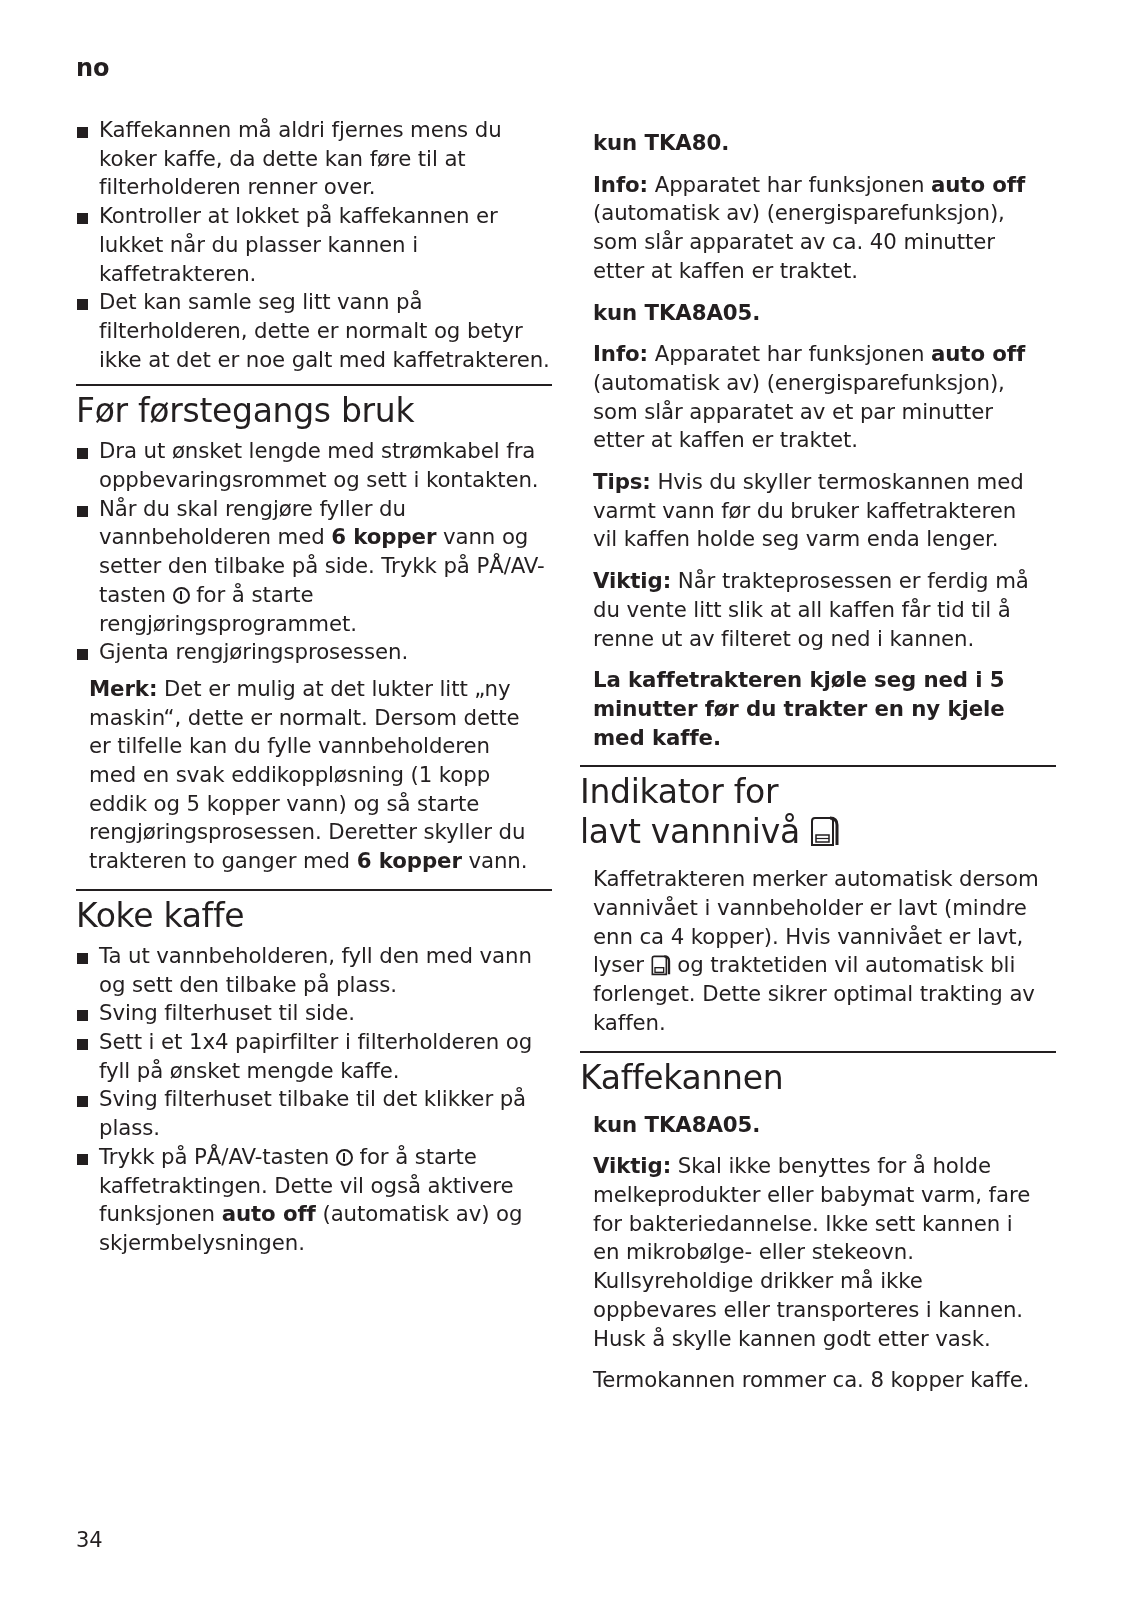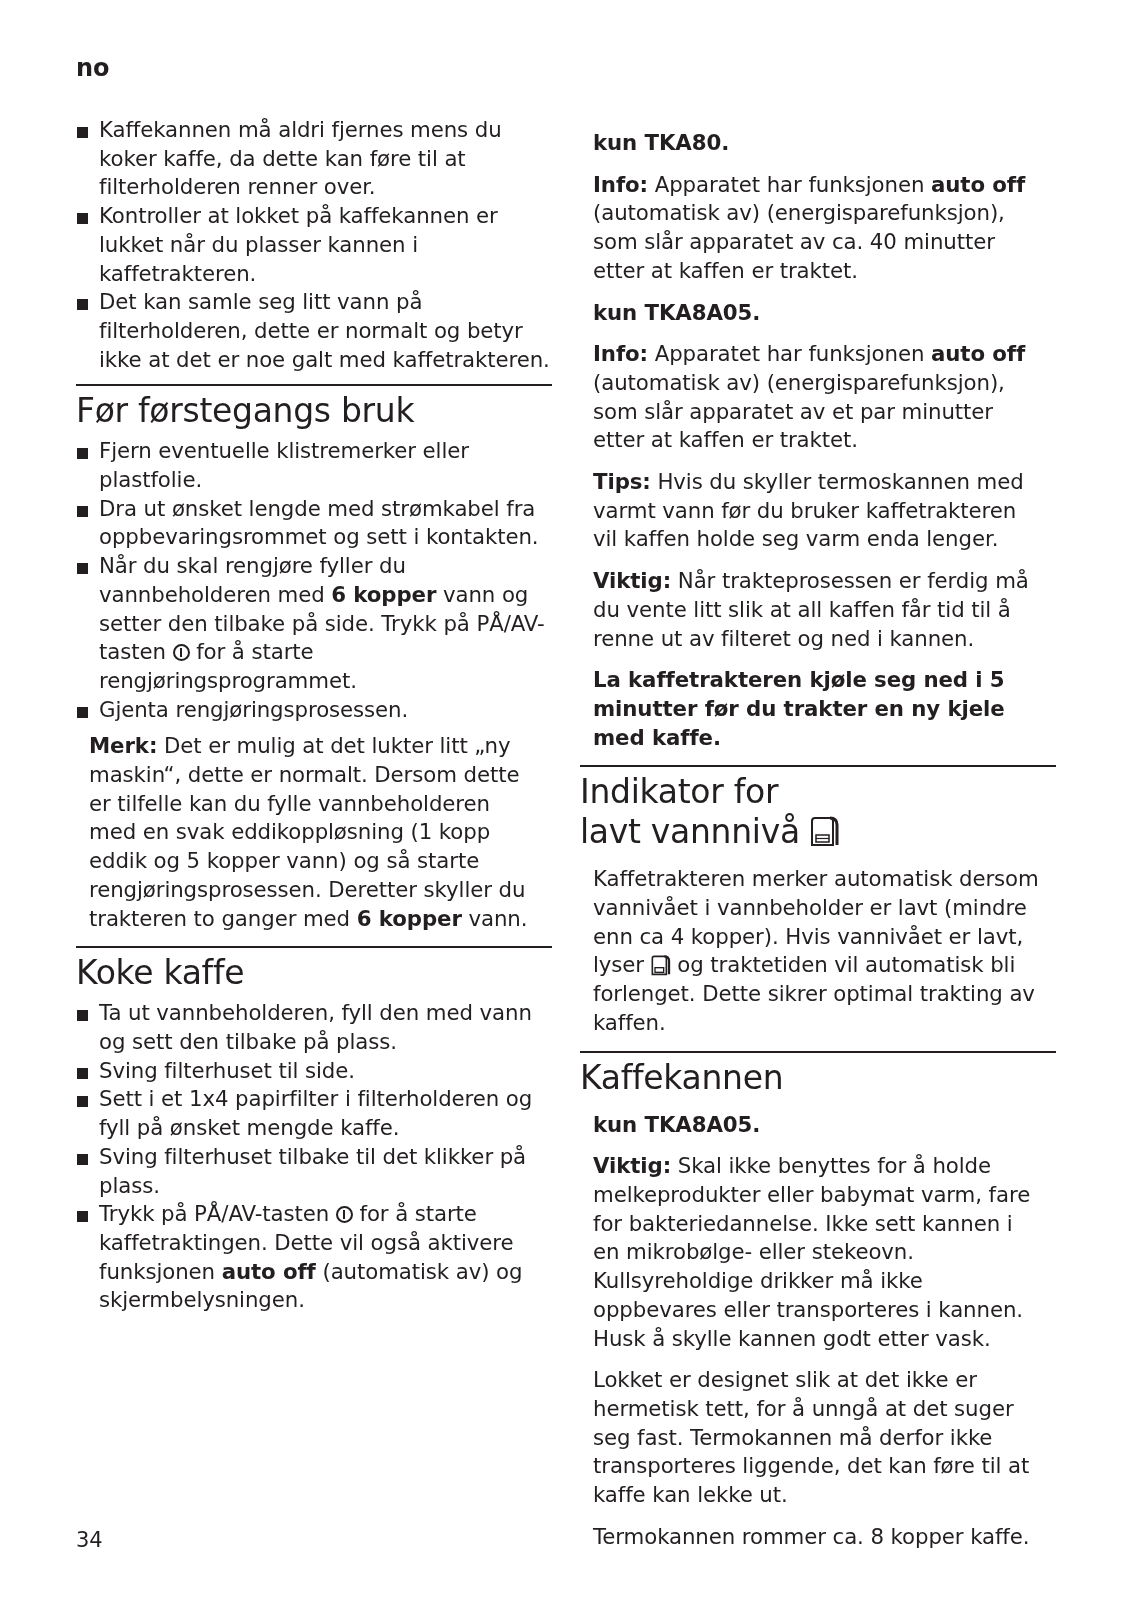--- a/index.html
+++ b/index.html
@@ -40,21 +40,21 @@
 <div class="col col-left txt">
   <ul class="bullets">
     <li><span class="sq"></span><span>Kaffekannen må aldri fjernes mens du koker kaffe, da dette kan føre til at filterholderen renner over.</span></li>
     <li><span class="sq"></span><span>Kontroller at lokket på kaffekannen er lukket når du plasser kannen i kaffetrakteren.</span></li>
     <li><span class="sq"></span><span>Det kan samle seg litt vann på filterholderen, dette er normalt og betyr ikke at det er noe galt med kaffetrakteren.</span></li>
   </ul>
 
   <div class="rule"></div>
   <h2>Før førstegangs bruk</h2>
   <ul class="bullets">
-    <li><span class="sq"></span><span>Fjern eventuelle klistremerker eller plastfolie.</span></li>
+    <li><span class="sq"></span></li>
     <li><span class="sq"></span><span>Dra ut ønsket lengde med strømkabel fra oppbevaringsrommet og sett i kontakten.</span></li>
     <li><span class="sq"></span><span>Når du skal rengjøre fyller du vannbeholderen med </span><b>6 kopper</b><span> vann og setter den tilbake på side. Trykk på PÅ/AV-tasten </span><span class="power-icon"></span><span> for å starte rengjøringsprogrammet.</span></li>
     <li><span class="sq"></span><span>Gjenta rengjøringsprosessen.</span></li>
   </ul>
   <p class="gap"><b>Merk:</b><span> Det er mulig at det lukter litt „ny maskin“, dette er normalt. Dersom dette er tilfelle kan du fylle vannbeholderen med en svak eddikoppløsning (1 kopp eddik og 5 kopper vann) og så starte rengjøringsprosessen. Deretter skyller du trakteren to ganger med </span><b>6 kopper</b><span> vann.</span></p>
 
   <div class="rule"></div>
   <h2>Koke kaffe</h2>
   <ul class="bullets">
     <li><span class="sq"></span><span>Ta ut vannbeholderen, fyll den med vann og sett den tilbake på plass.</span></li>
@@ -90,17 +90,16 @@
   <p><span>Kaffetrakteren merker automatisk dersom vannivået i vannbeholder er lavt (mindre enn ca 4 kopper). Hvis vannivået er lavt, lyser </span><svg class="tank-icon" width="20" height="22" viewBox="0 0 30 32">
       <path d="M2 30 V6 Q2 3 5 3 H20 Q23 3 23 6 V30 Z" fill="#fff" stroke="#231f20" stroke-width="2.4"></path>
       <rect x="6" y="20" width="13" height="7" fill="#fff" stroke="#231f20" stroke-width="2"></rect>
       <path d="M20 3 Q27 3 27 10 V30" fill="none" stroke="#231f20" stroke-width="3.5"></path>
     </svg><span> og traktetiden vil automatisk bli forlenget. Dette sikrer optimal trakting av kaffen.</span></p>
 
   <div class="rule"></div>
   <h2>Kaffekannen</h2>
   <p><b>kun TKA8A05.</b></p>
   <p class="gap"><b>Viktig:</b><span> Skal ikke benyttes for å holde melkeprodukter eller babymat varm, fare for bakteriedannelse. Ikke sett kannen i en mikrobølge- eller stekeovn. Kullsyreholdige drikker må ikke oppbevares eller transporteres i kannen. Husk å skylle kannen godt etter vask.</span></p>
-  <p class="gap">Lokket er designet slik at det ikke er hermetisk tett, for å unngå at det suger seg fast. Termokannen må derfor ikke transporteres liggende, det kan føre til at kaffe kan lekke ut.</p>
   <p>Termokannen rommer ca. 8 kopper kaffe.</p>
 </div>
 
 <div class="pagenum">34</div>
 
 </body></html>

